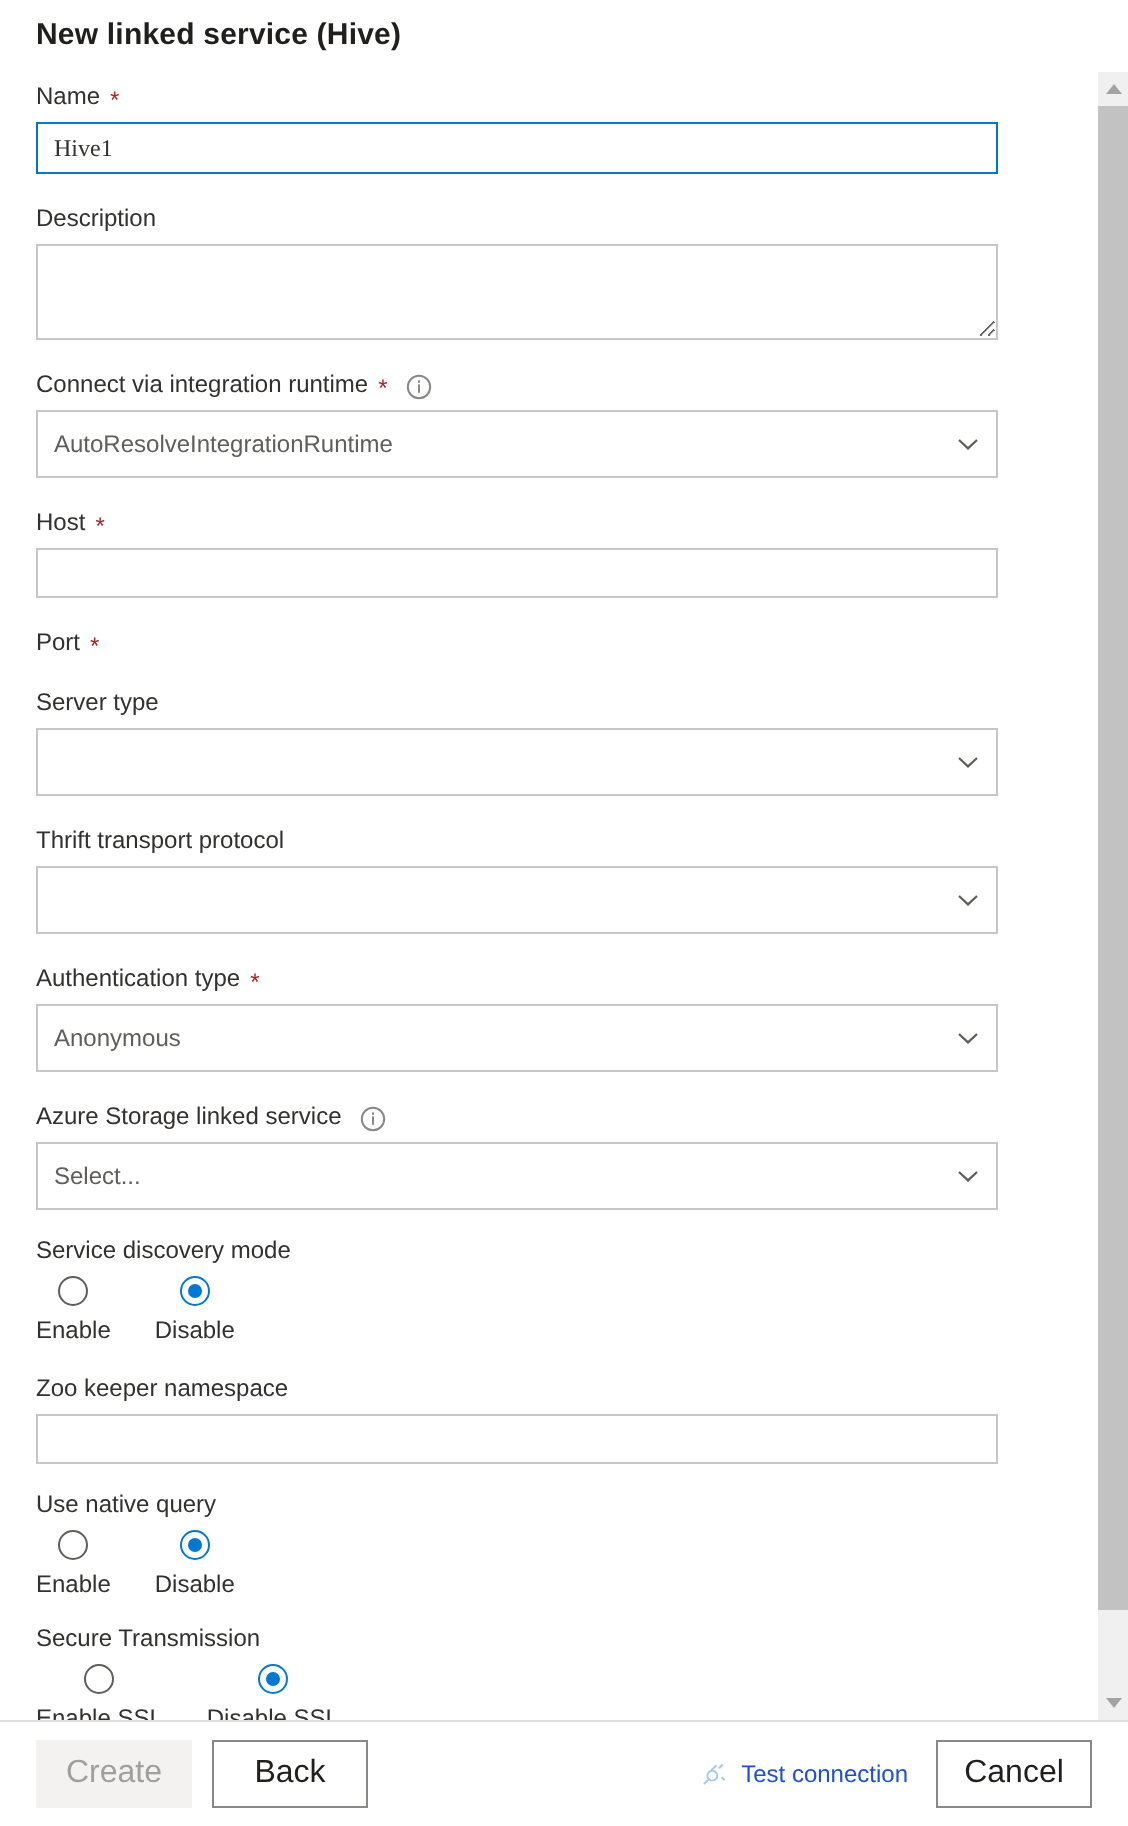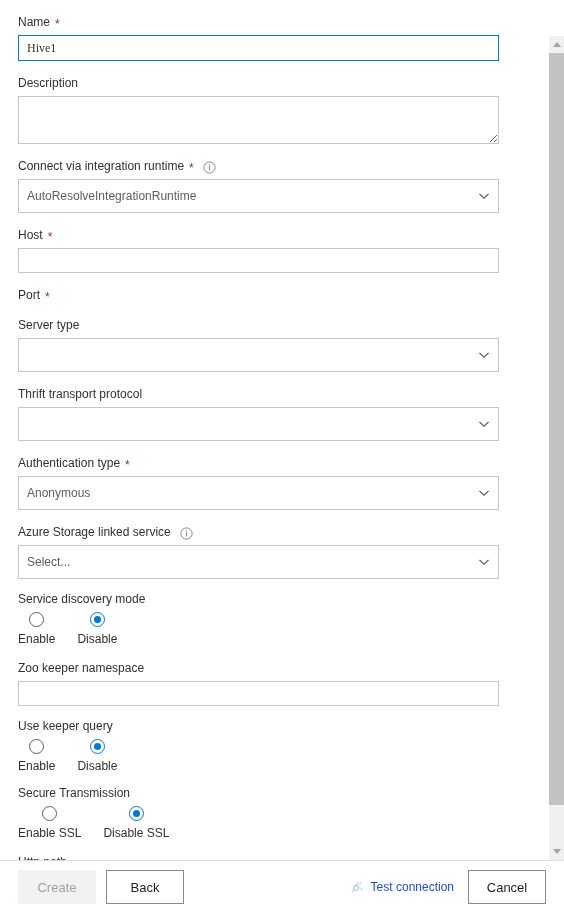--- a/index.html
+++ b/index.html
@@ -190,21 +190,21 @@
     display: flex;
     align-items: center;
     gap: 14px;
     padding-right: 18px;
   }
   .btn {
     height: 24px;
     min-width: 78px;
     padding: 16px 12px;
     font-family: "Liberation Sans", sans-serif;
-    font-size: 13px;
+    font-size: 16px;
     background: #ffffff;
     border: 1px solid #8a8886;
     color: #201f1e;
     cursor: pointer;
     display: inline-flex;
     align-items: center;
     justify-content: center;
   }
   .btn.disabled {
     background: #f3f2f1;
@@ -223,20 +223,21 @@
   .plug-icon { width: 15px; height: 15px; display: block; }
 </style>
 </head>
 <body>
 
 <div class="panel">
 
   <div class="scroll-area">
     <div class="content">
 
+      <h1 class="title">New linked service (Hive)</h1>
 
       <div class="field">
         <div class="label">
           <span>Name</span>
           <span class="req">*</span>
         </div>
         <input class="tb focused" type="text" value="Hive1" style="">
       </div>
 
       <div class="field">
@@ -355,21 +356,21 @@
 
       <div class="field">
         <div class="label">
           <span>Zoo keeper namespace</span>
         </div>
         <input class="tb" type="text" value="" style="">
       </div>
 
       <div class="field tight">
         <div class="label">
-          <span>Use keeper query</span>
+          <span>Use native query</span>
         </div>
         <div class="radio-row">
           <div class="radio">
             <span class="dot"></span>
             <span>Enable</span>
           </div>
           <div class="radio checked">
             <span class="dot"></span>
             <span>Disable</span>
           </div>

